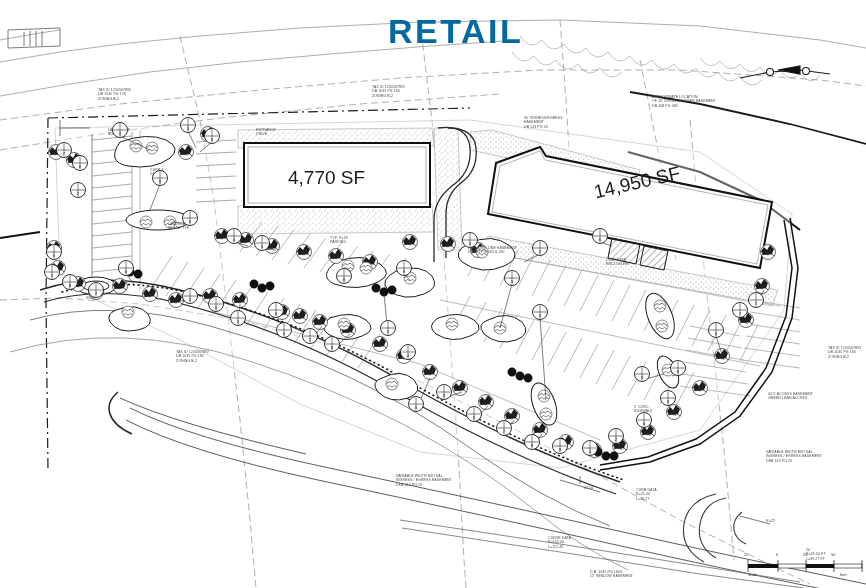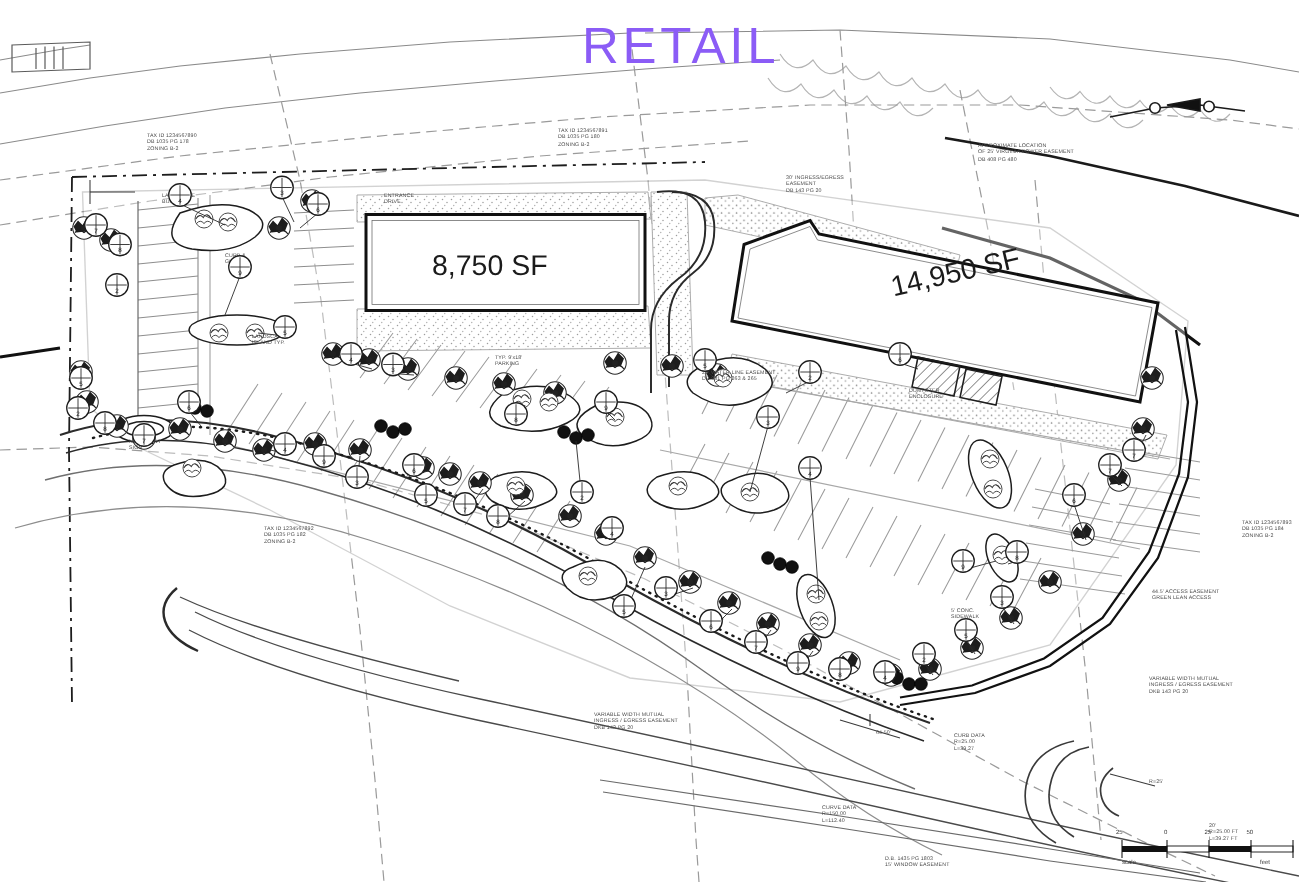--- a/index.html
+++ b/index.html
@@ -1,21 +1,21 @@
 <!DOCTYPE html>
 <html><head>
 <meta charset="utf-8">
 <style>
   html,body{margin:0;padding:0;background:#fff;}
   body{width:866px;height:588px;overflow:hidden;
        font-family:"Liberation Sans",sans-serif;color:#111;}
   #plan{position:relative;width:866px;height:588px;background:#ffffff;}
   #plan svg{position:absolute;left:0;top:0;}
-  .ttl{position:absolute;font-size:34px;letter-spacing:2.5px;font-weight:400;
-       color:#8b5cf6;font-family:"Liberation Sans",sans-serif;}
+  .ttl{position:absolute;font-size:34px;letter-spacing:2.5px;font-weight:700;
+       color:#0369a1;font-family:"Liberation Sans",sans-serif;}
   .bldglbl{position:absolute;font-size:19px;color:#1b1b1b;
            font-family:"Liberation Sans",sans-serif;white-space:nowrap;}
   .micro{position:absolute;font-size:3.5px;line-height:4.4px;color:#4a4a4a;
          font-family:"Liberation Sans",sans-serif;white-space:pre;letter-spacing:.1px;}
   .scaletxt{position:absolute;font-size:4px;color:#3a3a3a;
             font-family:"Liberation Sans",sans-serif;white-space:nowrap;}
 </style>
 </head>
 <body>
 
@@ -381,21 +381,21 @@
     <rect x="778" y="564" width="28" height="4" fill="#fff" stroke="#111" stroke-width="0.6"></rect>
     <rect x="806" y="564" width="28" height="4" fill="#111"></rect>
     <rect x="834" y="564" width="28" height="4" fill="#fff" stroke="#111" stroke-width="0.6"></rect>
     <path d="M748 560 L748 572 M778 560 L778 572 M806 560 L806 572
              M834 560 L834 572 M862 560 L862 572" stroke="#111" stroke-width="0.7"></path>
   </g>
 </svg>
 
 <div class="ttl" style="left:388px;top:12px;">RETAIL</div>
 
-<div class="bldglbl" style="left:288px;top:167px;">8,750 SF</div>
+<div class="bldglbl" style="left:288px;top:167px;">4,770 SF</div>
 
 <div class="bldglbl" style="left:592px;top:182px;transform:rotate(-13deg);transform-origin:left top;">14,950 SF</div>
 
 <div class="micro" style="left:98px;top:88px;">TAX ID 1234567890
 DB 1035 PG 178
 ZONING B-2</div>
 <div class="micro" style="left:372px;top:85px;">TAX ID 1234567891
 DB 1035 PG 180
 ZONING B-2</div>
 <div class="micro" style="left:524px;top:116px;">30' INGRESS/EGRESS

